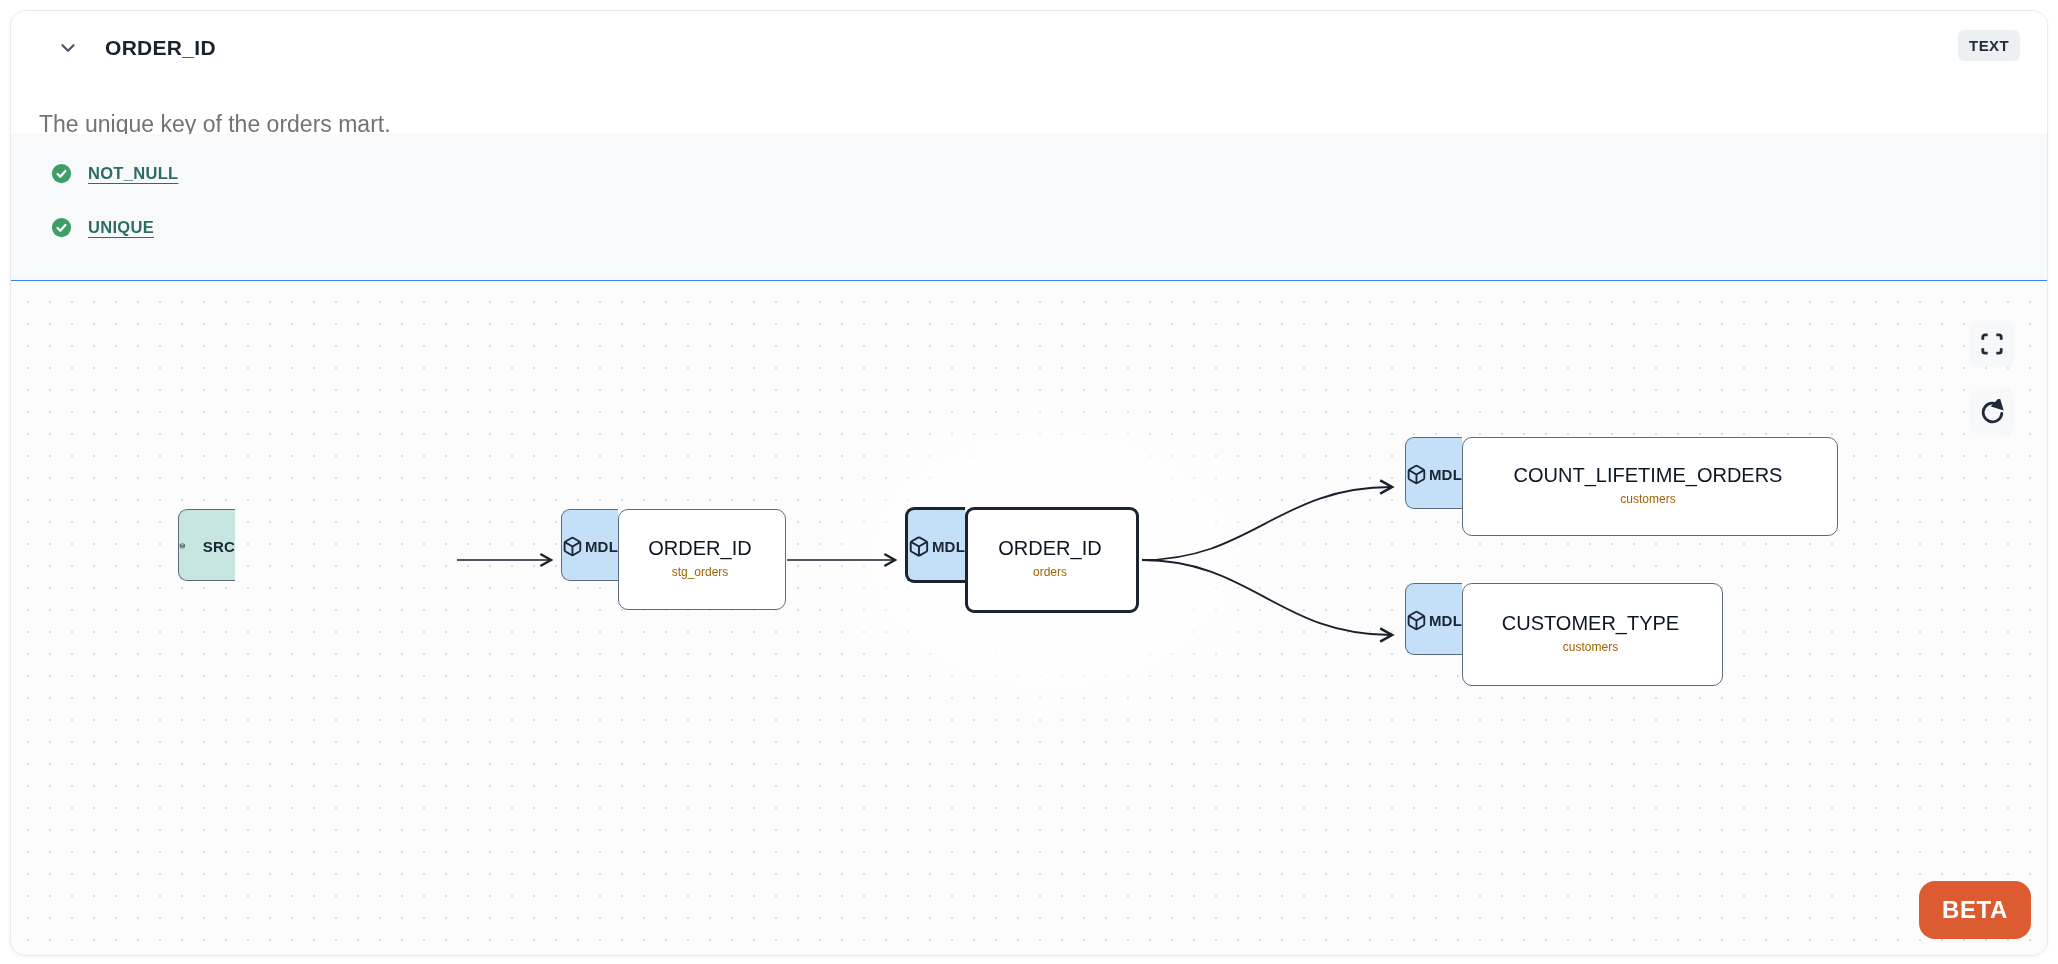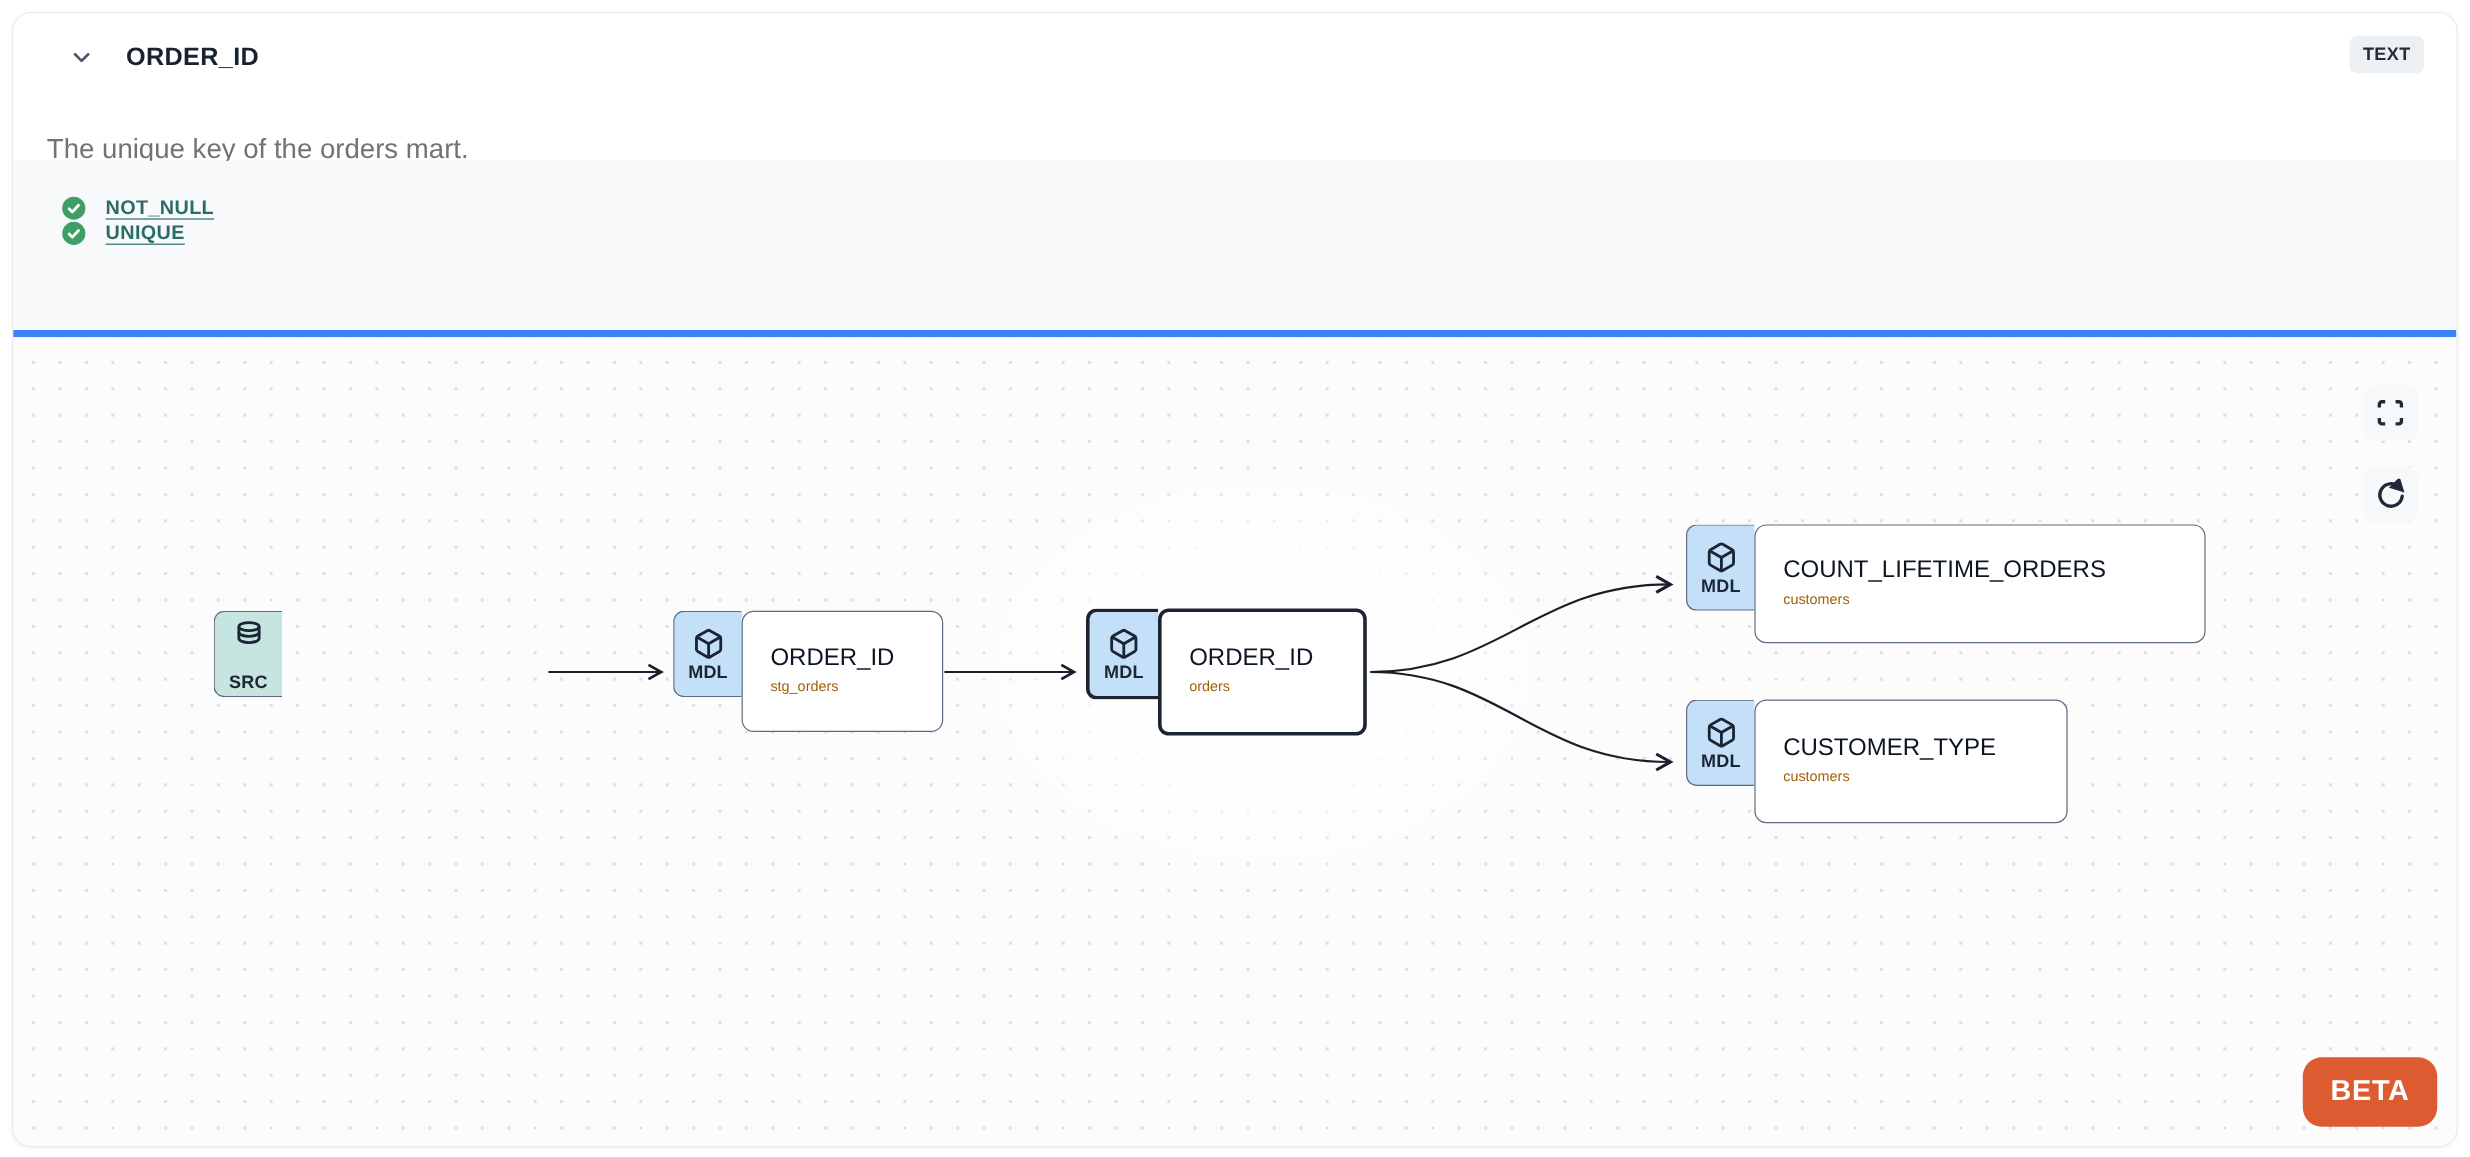--- a/index.html
+++ b/index.html
@@ -1,39 +1,39 @@
 <!DOCTYPE html>
 <html><head>
 <meta charset="utf-8">
 <style>
   * { margin:0; padding:0; box-sizing:border-box; }
   html,body { width:2058px; height:964px; background:#ffffff; font-family:"Liberation Sans", sans-serif; overflow:hidden; }
 
   .panel {
     position:absolute; left:10px; top:10px; width:2038px; height:946px;
     background:#ffffff; border:1px solid #e7e9ed; border-radius:16px;
-    box-shadow:0 1px 4px rgba(16,24,40,.05); overflow:hidden;
+    box-shadow:0 1px 4px rgba(16,24,40,.05); overflow:hidden;text-align:center;
   }
 
   
   .hdr { position:relative; height:123px; background:#fff; }
   .hdr-row { position:absolute; left:44px; top:24px; display:flex; align-items:center; }
   .chev-btn { width:26px; height:26px; border:none; background:transparent; cursor:pointer; display:flex; align-items:center; justify-content:center; }
   .hdr-title { margin-left:24px; font-size:21px; font-weight:700; color:#19222f; letter-spacing:.3px; }
   .type-badge {
     position:absolute; right:27px; top:19px; background:#edf0f3; color:#232c3a;
     font-size:15px; font-weight:700; letter-spacing:.4px; padding:7px 11px; border-radius:6px;
   }
   .hdr-desc { position:absolute; left:28px; top:100px; font-size:23px; color:#737373; }
 
   
   .tests {
     position:absolute; left:0; top:123px; width:100%; height:147px;
-    background:#f8f9fa; border-bottom:6px solid #3b82f6;
-    padding:29px 0 0 40px; display:flex; flex-direction:column; 
+    background:#f8f9fa; border-bottom:1px solid #3b82f6;
+    padding:29px 0 0 40px; display:flex; flex-direction:column; gap:33px;
   }
   .test-row { display:flex; align-items:center; gap:16px; }
   .check { width:21px; height:21px; flex:0 0 auto; }
   .test-link { font-size:16.5px; font-weight:600; color:#2b6d66; text-decoration:underline; text-underline-offset:4px; letter-spacing:.3px; cursor:pointer; }
 
   
   .canvas {
     position:absolute; left:0; top:270px; width:2036px; height:674px;
     background-color:#fcfcfd;
     background-image:radial-gradient(circle, #dcdee2 1.2px, transparent 1.4px);
@@ -41,21 +41,21 @@
   }
   .glow { position:absolute; left:801px; top:109px; width:480px; height:340px;
     background:radial-gradient(ellipse at center, rgba(255,255,255,.98) 0%, rgba(255,255,255,.85) 40%, rgba(255,255,255,0) 72%);
     pointer-events:none; }
   .edges { position:absolute; left:0; top:0; pointer-events:none; }
 
   
   .node { position:absolute; display:flex; align-items:flex-start; cursor:pointer; }
   .tab {
     width:57px; height:72px; border:1px solid #5d6b7e; border-right:none;
-    border-radius:9px 0 0 9px; display:flex; flex-direction:column;
+    border-radius:9px 0 0 9px; display:flex; flex-direction:row;
     align-items:center; justify-content:center; gap:2px; padding-top:2px;
   }
   .tab.src { background:#c6e5e1;gap:17px; }
   .tab.mdl { background:#c4e0f8; }
   .tab .kind { font-size:15px; font-weight:700; color:#1b2534; letter-spacing:.2px; }
   .card {
     background:#ffffff; border:1.2px solid #5d6b7e; border-radius:10px;
     display:flex; flex-direction:column; justify-content:center; gap:5px;
     padding:8px 27px 12px 23px; height:101px;
   }

